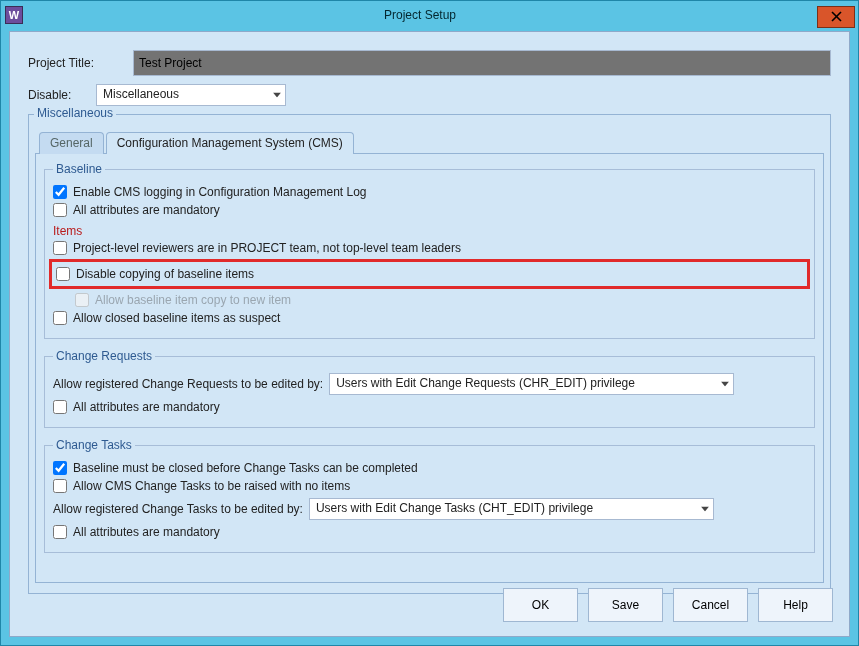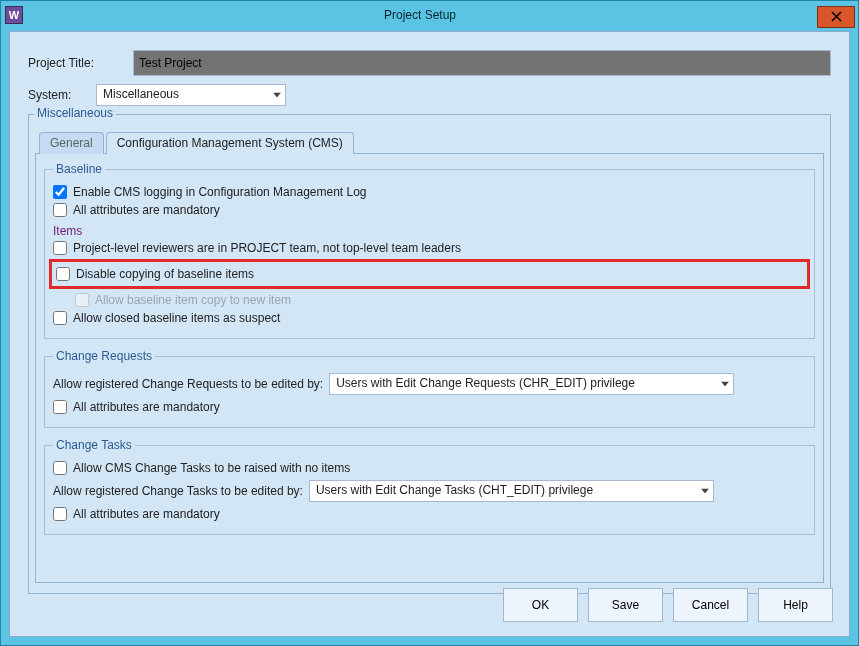--- a/index.html
+++ b/index.html
@@ -66,21 +66,21 @@
   fieldset.group {
     border:1px solid #a7bdd8;
     margin:0 0 10px 0;
     padding:6px 8px 10px 8px;
   }
   fieldset.group legend { color:#2e5a91; padding:0 3px; font-size:12px; }
   .chk { display:flex; align-items:center; margin:2px 0; padding:1px 0; }
   .chk input { margin:0 6px 0 0; width:14px; height:14px; }
   .chk.disabled { color:#9aa6b0; }
   .chk.indent { margin-left:22px; }
-  .subhead { color:#701a75; margin:6px 0 2px 0; }
+  .subhead { color:#b91c1c; margin:6px 0 2px 0; }
   .highlight { border:3px solid #e12a2a; padding:2px 4px; margin:3px -4px; }
   .formrow { display:flex; align-items:center; margin:4px 0; gap:6px; }
   .formrow .wide-combo { flex:0 0 auto; }
   .wide-combo .display { width:405px; }
   .buttons { position:absolute; right:16px; bottom:14px; display:flex; gap:10px; }
   .btn { width:75px; height:34px; background:#eef4fb; border:1px solid #9fb7d2; font:inherit; cursor:pointer; }
   .arrow svg { display:block; }
 </style>
 </head>
 <body>
@@ -98,21 +98,21 @@
   </div>
 
   <div class="client">
 
     <div class="row">
       <label class="lead">Project Title:</label>
       <input class="textfield" type="text" value="Test Project" style="">
     </div>
 
     <div class="row">
-      <label class="lead">System:</label>
+      <label class="lead">Disable:</label>
       <div class="combo">
         <div class="display">Miscellaneous</div>
         <span class="arrow">
             <svg width="8" height="5">
               <polygon points="0,0 8,0 4,5" fill="#454545"></polygon>
             </svg>
           </span>
       </div>
     </div>
 
@@ -177,20 +177,24 @@
             </div>
             <label class="chk">
               <input type="checkbox" style="">
               <span>All attributes are mandatory</span>
             </label>
           </fieldset>
 
           <fieldset class="group">
             <legend>Change Tasks</legend>
             <label class="chk">
+              <input type="checkbox" checked="" style="">
+              <span>Baseline must be closed before Change Tasks can be completed</span>
+            </label>
+            <label class="chk">
               <input type="checkbox" style="">
               <span>Allow CMS Change Tasks to be raised with no items</span>
             </label>
             <div class="formrow">
               <span>Allow registered Change Tasks to be edited by:</span>
               <div class="combo wide-combo">
                 <div class="display">Users with Edit Change Tasks (CHT_EDIT) privilege</div>
                 <span class="arrow">
                     <svg width="8" height="5">
                       <polygon points="0,0 8,0 4,5" fill="#454545"></polygon>

